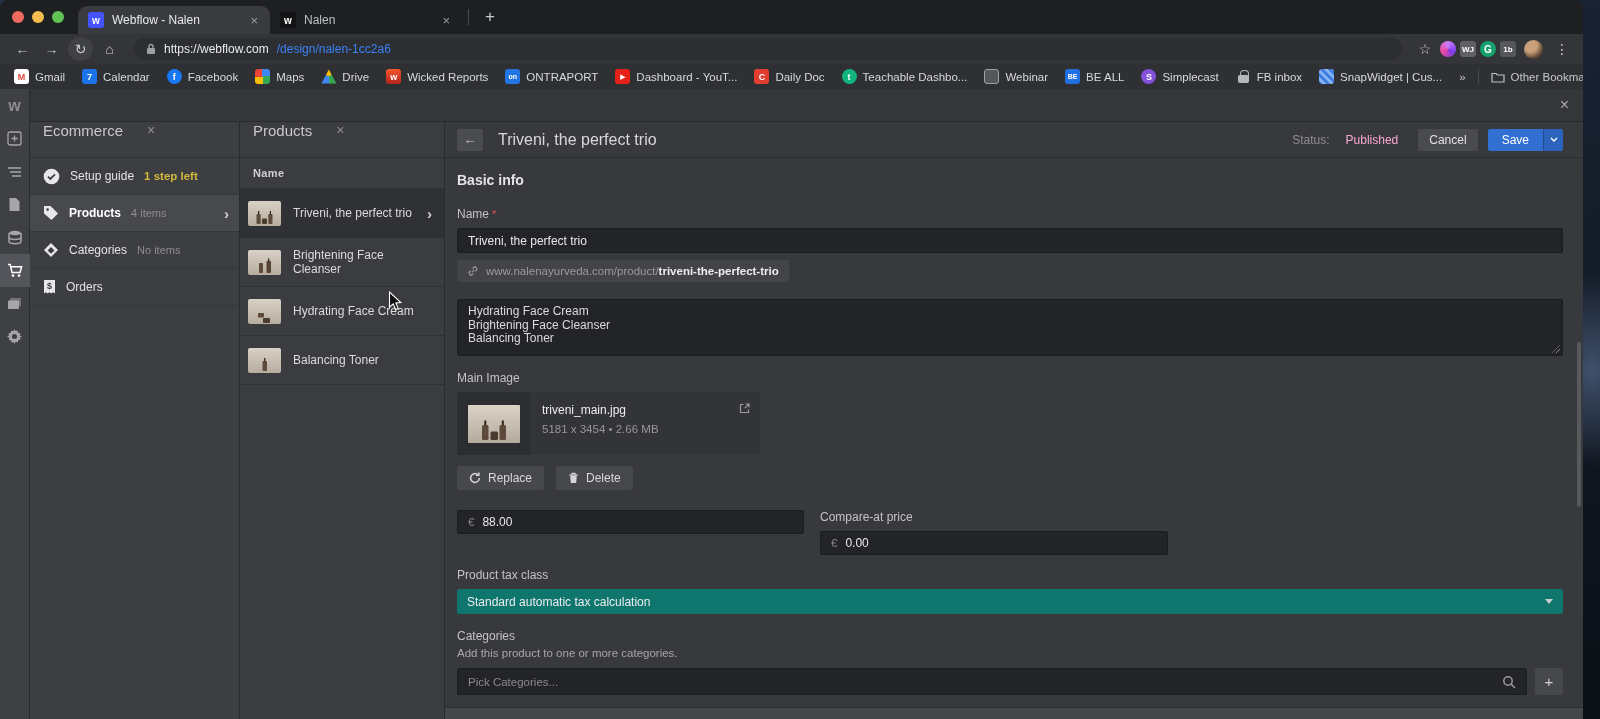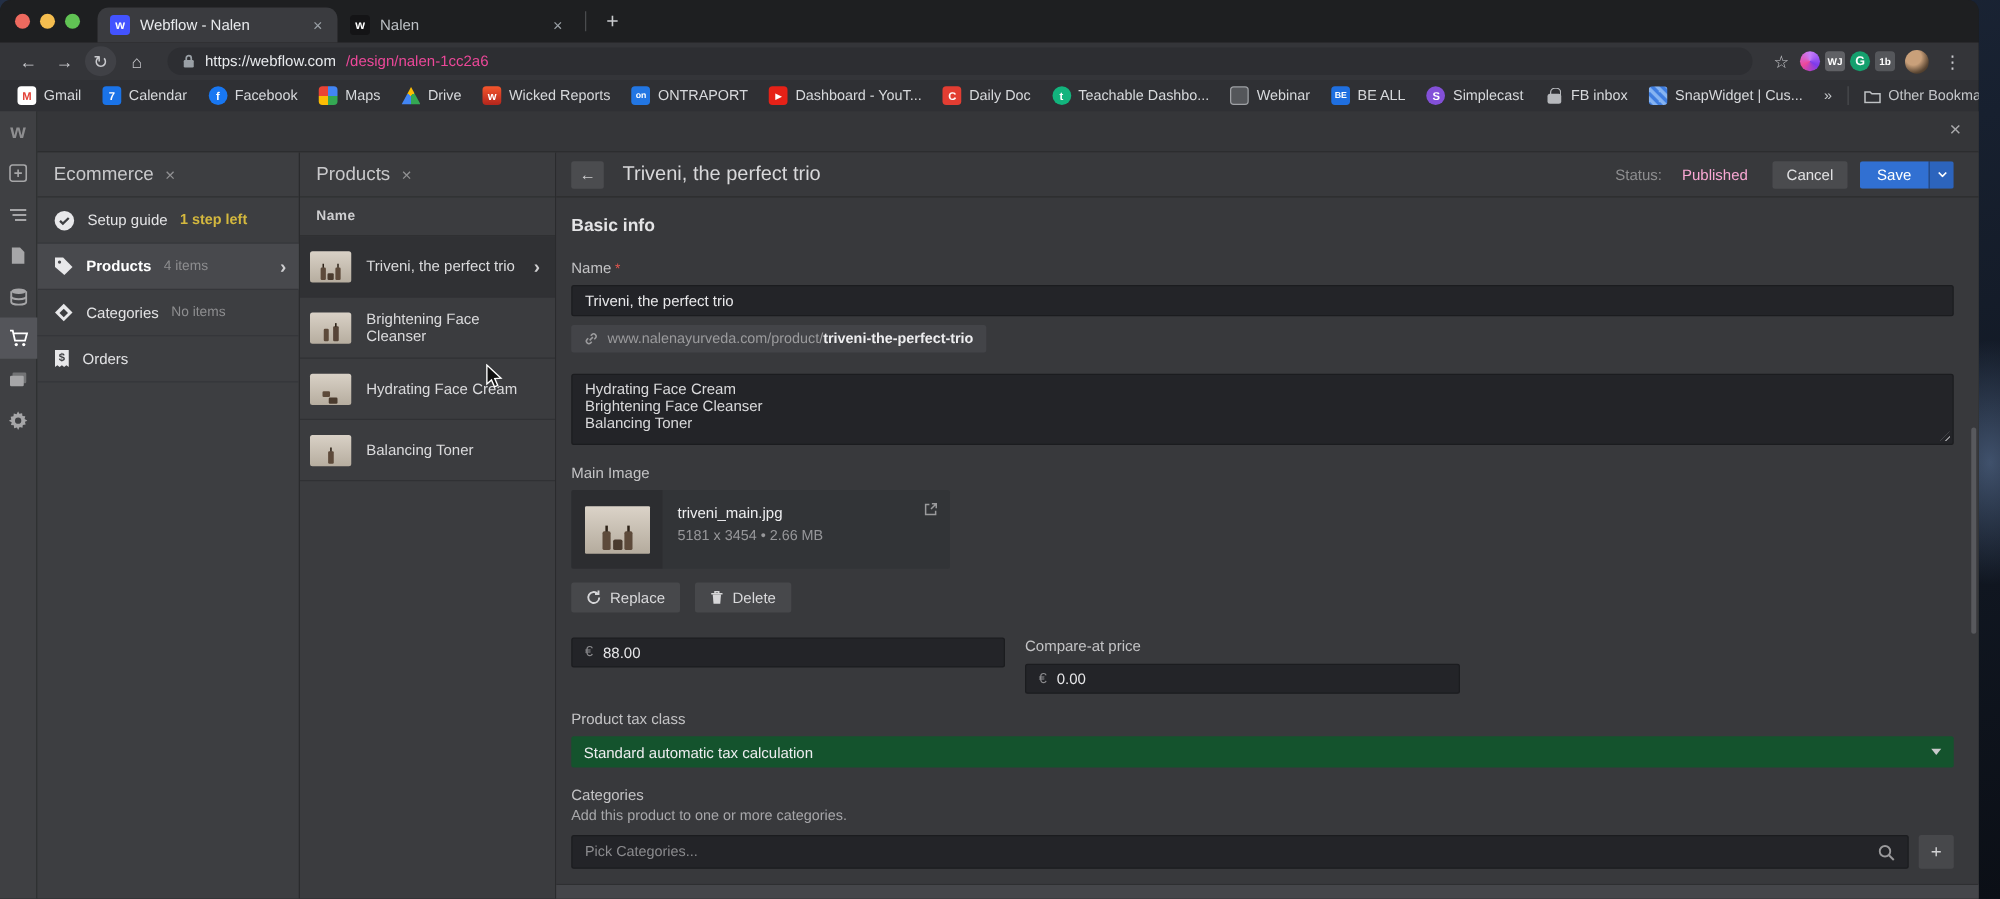--- a/index.html
+++ b/index.html
@@ -27,21 +27,21 @@
   .tab-close { color:#9aa0a6; font-size:13px; padding:0 4px; }
   .tab-divider { width:1px; height:16px; background:#4a4b4e; margin:0 6px; align-self:center; }
   .newtab { color:#c8cacd; font-size:17px; padding:0 10px; align-self:center; }
   .toolbar { height:30px; flex:0 0 auto; background:#343539; display:flex; align-items:center;
     padding:0 10px; gap:4px; }
   .navbtn { width:25px; height:24px; display:flex; align-items:center; justify-content:center;
     color:#c9cace; font-size:14px; border-radius:50%; }
   .navbtn.reload { background:#404146; }
   .omnibox { flex:1; height:22px; background:#2d2e32; border-radius:11px; display:flex;
     align-items:center; gap:8px; padding:0 12px; margin:0 8px; font-size:12px; }
-  .url-host { color:#e8eaed; } .url-path { color:#ec4899;text-align:right; }
+  .url-host { color:#e8eaed; } .url-path { color:#3b82f6;text-align:right; }
   .tool-ic { width:22px; height:22px; display:flex; align-items:center; justify-content:center;
     color:#c9cace; font-size:14px; }
   .ext { width:16px; height:16px; border-radius:3px; display:flex; align-items:center;
     justify-content:center; font-size:7px; font-weight:bold; color:#fff; }
   .ext-loom { border-radius:50%; background:conic-gradient(#c77dfa,#7c3aed,#ec4899,#c77dfa); }
   .ext-wj { background:#606165; font-size:8px; }
   .ext-g { border-radius:50%; background:#15a06e; font-size:10px; }
   .ext-1b { background:#55575b; font-size:8px; }
   .avatar { width:19px; height:19px; border-radius:50%;
     background:radial-gradient(circle at 35% 30%,#c9a07a 0 35%,#5a4633 70%,#2c231a); margin:0 4px; }
@@ -81,21 +81,21 @@
   .rail-btn { width:30px; height:33px; display:flex; align-items:center; justify-content:center; }
   .rail-btn.active { background:#54555a; }
   .topbar { position:absolute; left:30px; right:0; top:0; height:33px; background:#353639;
     border-bottom:1px solid #2a2b2c; }
   .topbar-close { position:absolute; right:14px; top:6px; color:#aaaaac; font-size:16px; line-height:20px; }
   .panel-ecom { position:absolute; left:30px; top:33px; bottom:0; width:210px; background:#3d3e41;
     border-right:1px solid #2a2b2d; }
   .panel-products { position:absolute; left:240px; top:33px; bottom:0; width:205px; background:#3b3c3f;
     border-right:1px solid #2a2b2d; }
   .editor { position:absolute; left:445px; top:33px; right:0; bottom:0; background:#38393c; }
-  .panel-title { height:36px; display:flex; align-items:center; gap:9px; padding:0 13px;
+  .panel-title { height:36px; display:flex; align-items:flex-start; gap:24px; padding:0 13px;
     border-bottom:1px solid #2f3032; color:#c9c9cb; font-size:15px; }
   .panel-close { color:#909092; font-size:14px; }
   .ecom-item { height:37px; display:flex; align-items:center; gap:10px; padding:0 10px 0 13px;
     border-bottom:1px solid #35363a; font-size:12px; color:#e3e3e5; }
   .ecom-item.selected { background:#48494d; }
   .ecom-item.selected .ecom-label { font-weight:bold; color:#fff; }
   .meta-warn { color:#d4b83e; font-weight:bold; font-size:11.5px; }
   .meta-dim { color:#8e8e90; font-size:11px; }
   .chev { margin-left:auto; color:#cfcfd1; font-size:15px; font-weight:bold; }
   .colhead { height:31px; display:flex; align-items:center; padding:0 13px; border-bottom:1px solid #2f3032;
@@ -147,21 +147,21 @@
   .img-meta { font-size:11.5px; color:#97979a; }
   .img-ext { position:absolute; top:8px; right:10px; }
   .btn-row { display:flex; gap:12px; margin-bottom:20px; }
   .gbtn { height:24px; padding:0 12px; background:#47484b; border-radius:2px; font-size:12px;
     color:#d9d9db; display:flex; align-items:center; gap:7px; }
   .price-row { display:flex; gap:16px; margin-bottom:13px; }
   .price-col { width:347px; } .price-col2 { width:348px; }
   .inbox { height:24px; background:#232428; border:1px solid #1b1c1f; border-radius:2px;
     display:flex; align-items:center; gap:8px; padding:0 10px; }
   .cur { color:#8a8a8d; font-size:11.5px; } .inval { color:#e8e8ea; font-size:12px; }
-  .selbox { height:25px; background:#14532d; border-radius:2px; display:flex; align-items:center;
+  .selbox { height:25px; background:#0f766e; border-radius:2px; display:flex; align-items:center;
     padding:0 10px; font-size:12px; color:#ededef; margin-bottom:15px; }
   .sel-arrow { margin-left:auto; width:0; height:0; border-left:4px solid transparent;
     border-right:4px solid transparent; border-top:5px solid #c9c9cc; }
   .cat-help { font-size:11.5px; color:#a7a7aa; margin:-3px 0 9px; }
   .cat-row { display:flex; gap:8px; align-items:flex-end; }
   .cat-input-box { flex:1; height:27px; background:#232428; border:1px solid #1b1c1f; border-radius:2px;
     display:flex; align-items:center; padding:0 10px; gap:8px; }
   .cat-input { flex:1; background:transparent; border:none; outline:none; color:#dcdcde;
     font-size:11.5px; font-family:inherit; }
   .cat-input::placeholder { color:#8b8b8e; }

